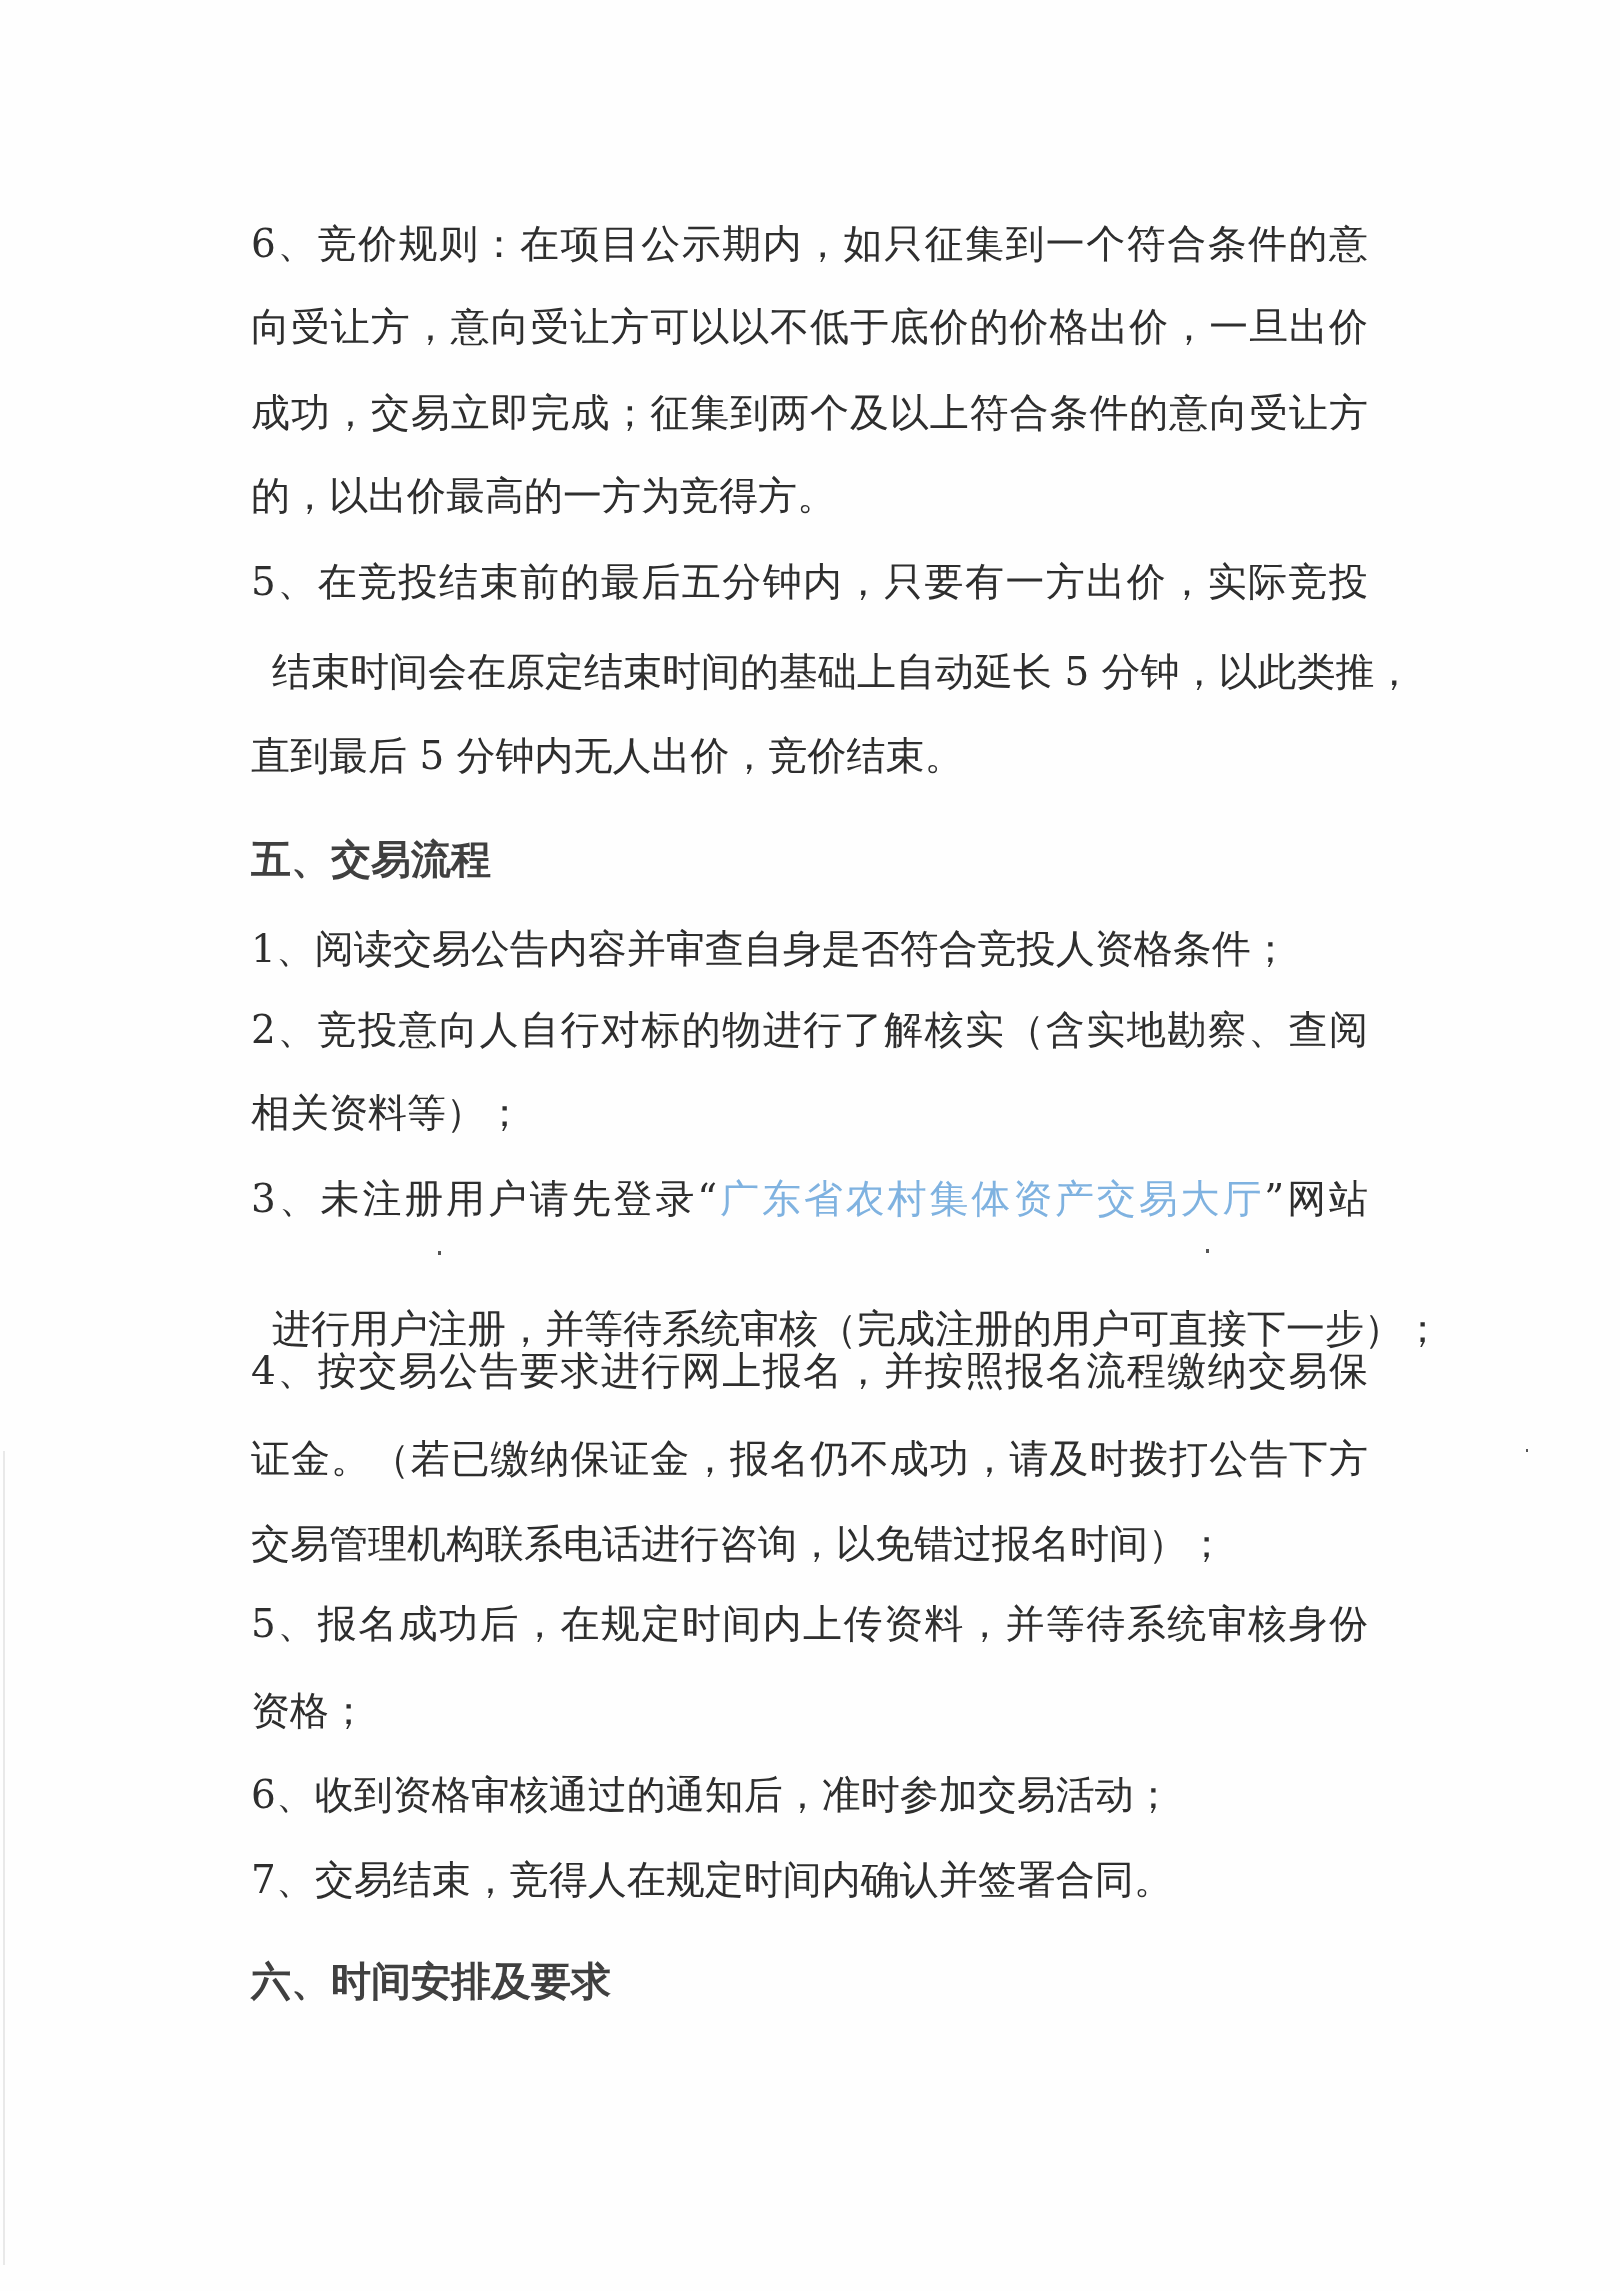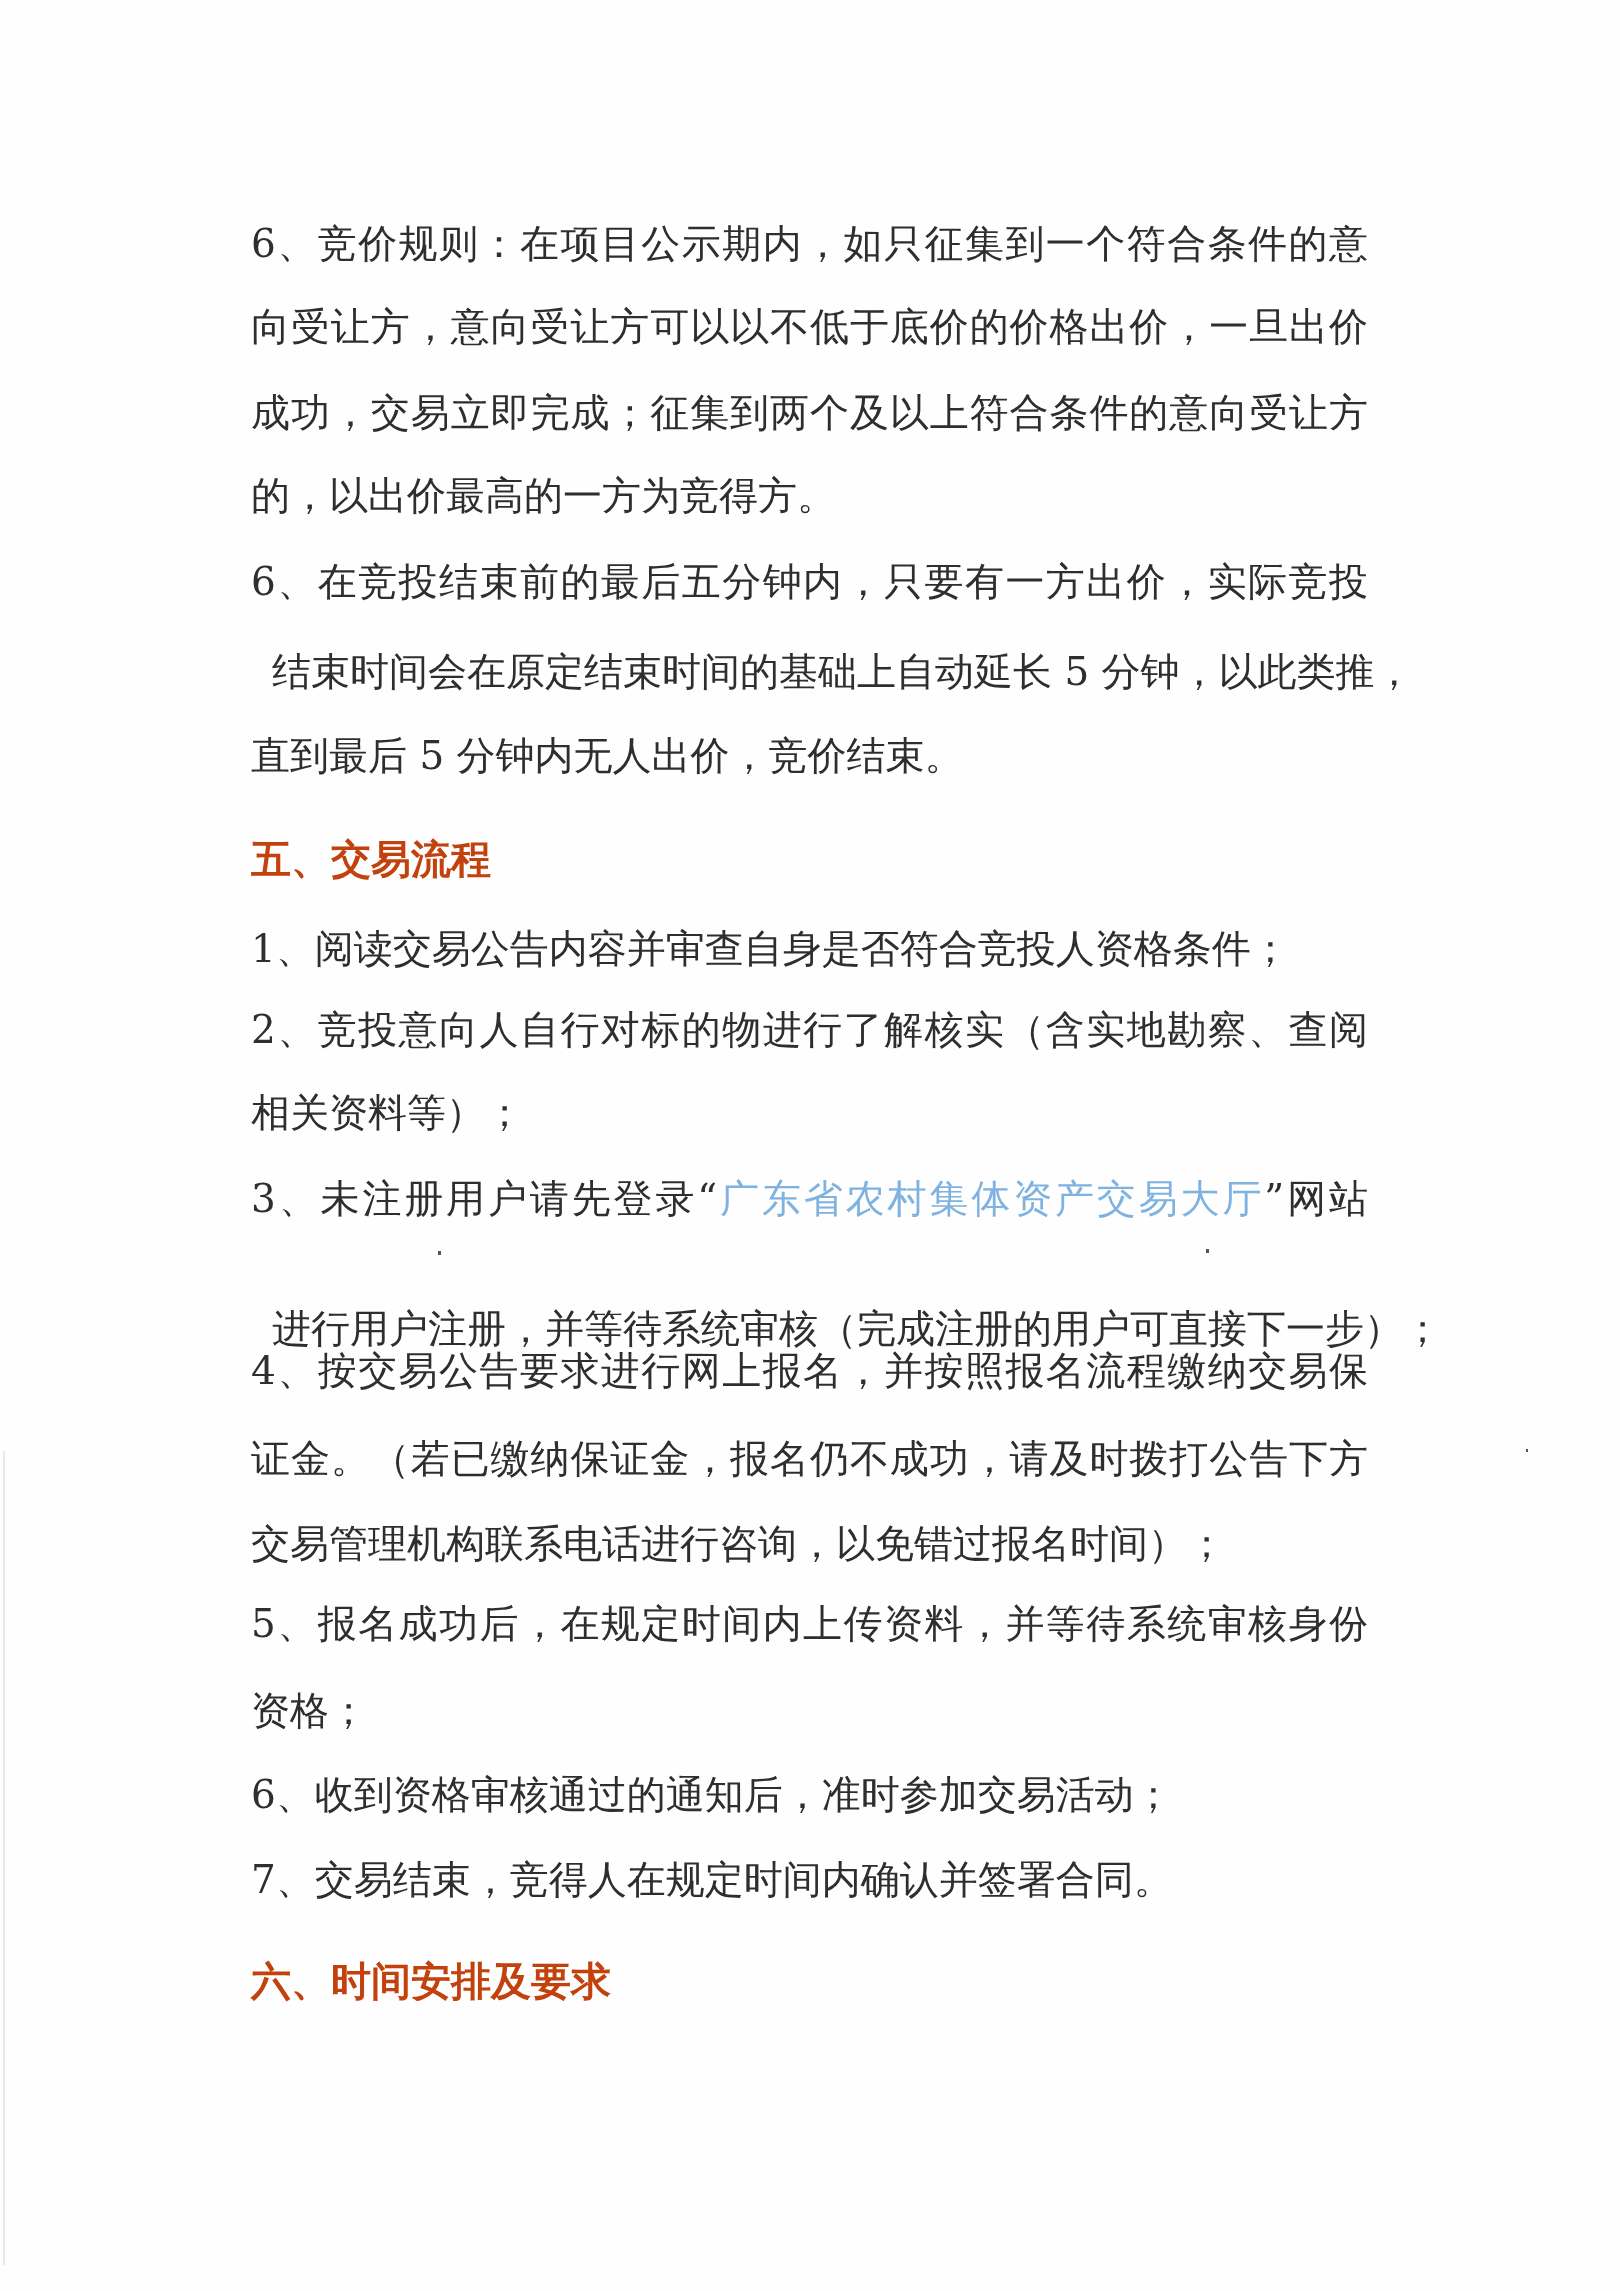--- a/index.html
+++ b/index.html
@@ -7,39 +7,39 @@
   .page { position: absolute; left: 0; top: 0; width: 1620px; height: 2292px; background: #fefefe; }
   .scan-edge { position: absolute; left: 2.9px; top: 1451px; width: 2px; height: 814px; background: #e9e9e9; }
   .line {
     position: absolute; left: 251px;
     font-family: "DejaVu Serif", "Liberation Serif", serif;
     font-size: 39px; line-height: 43px; height: 43px;
     color: #2e2e2e; white-space: nowrap; text-align: center;
   }
   .line.full { width: 1117px; text-align: justify; text-align-last: justify; }
   .line.wide { width: 1141px; text-align: justify; text-align-last: justify; margin-left: 21px; }
-  .heading { font-weight: bold; color: #c2410c; font-size: 40px; }
+  .heading { font-weight: bold; color: #404040; font-size: 40px; }
   .link { color: #7fb2e0; margin-top: 8px; }
   .speck { position: absolute; width: 2.9px; height: 3.9px; background: #555; }
 </style>
 </head>
 <body>
 
 <div class="page">
   <div class="scan-edge"></div>
 
   <div>
     <div class="line full" style="top:222px">6、竞价规则：在项目公示期内，如只征集到一个符合条件的意</div>
     <div class="line full" style="top:305px">向受让方，意向受让方可以以不低于底价的价格出价，一旦出价</div>
     <div class="line full" style="top:391px">成功，交易立即完成；征集到两个及以上符合条件的意向受让方</div>
     <div class="line" style="top:474px">的，以出价最高的一方为竞得方。</div>
   </div>
 
   <div>
-    <div class="line full" style="top:560px">6、在竞投结束前的最后五分钟内，只要有一方出价，实际竞投</div>
+    <div class="line full" style="top:560px">5、在竞投结束前的最后五分钟内，只要有一方出价，实际竞投</div>
     <div class="line wide" style="top:650px">结束时间会在原定结束时间的基础上自动延长 5 分钟，以此类推，</div>
     <div class="line" style="top:734px">直到最后 5 分钟内无人出价，竞价结束。</div>
   </div>
 
   <div>
     <div class="line heading" style="top:837px">五、交易流程</div>
 
     <div class="line" style="top:927px">1、阅读交易公告内容并审查自身是否符合竞投人资格条件；</div>
 
     <div class="line full" style="top:1008px">2、竞投意向人自行对标的物进行了解核实（含实地勘察、查阅</div>

